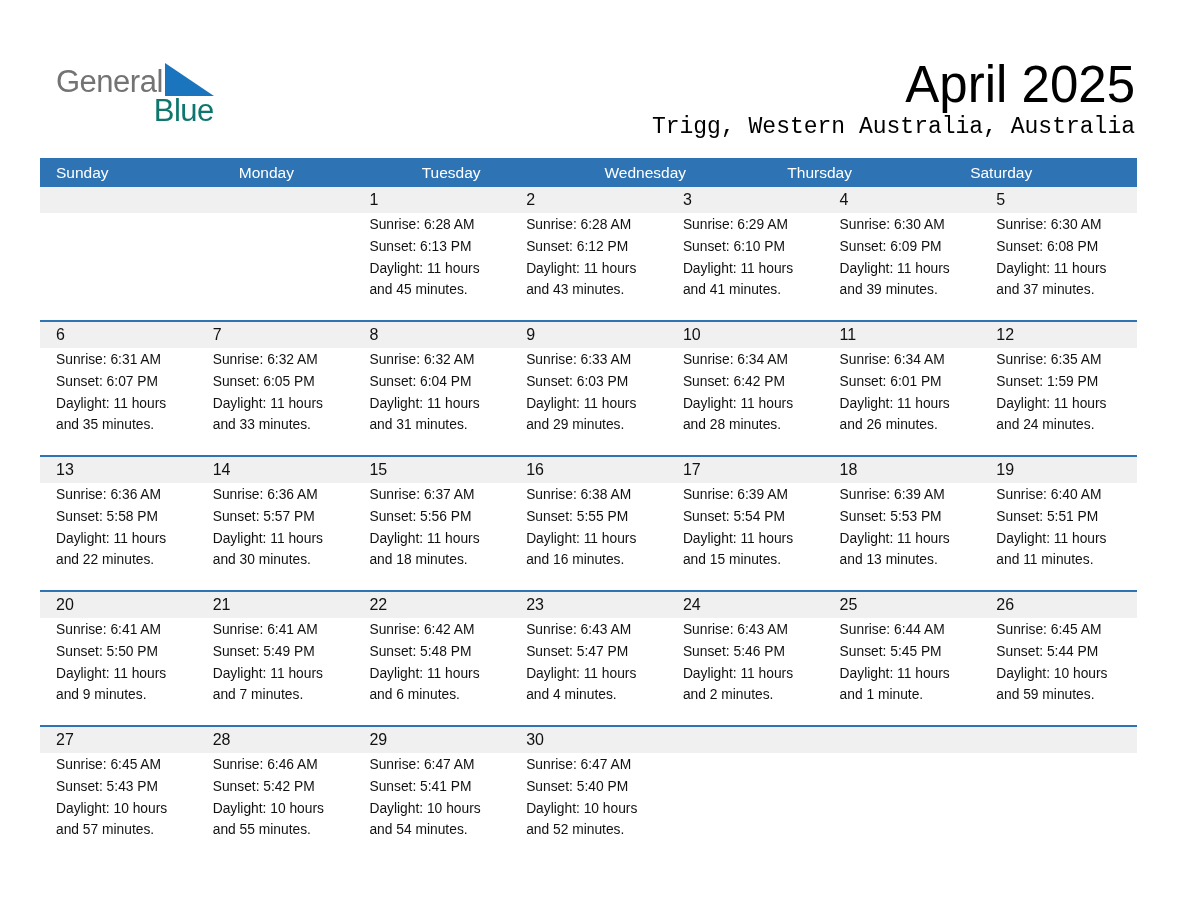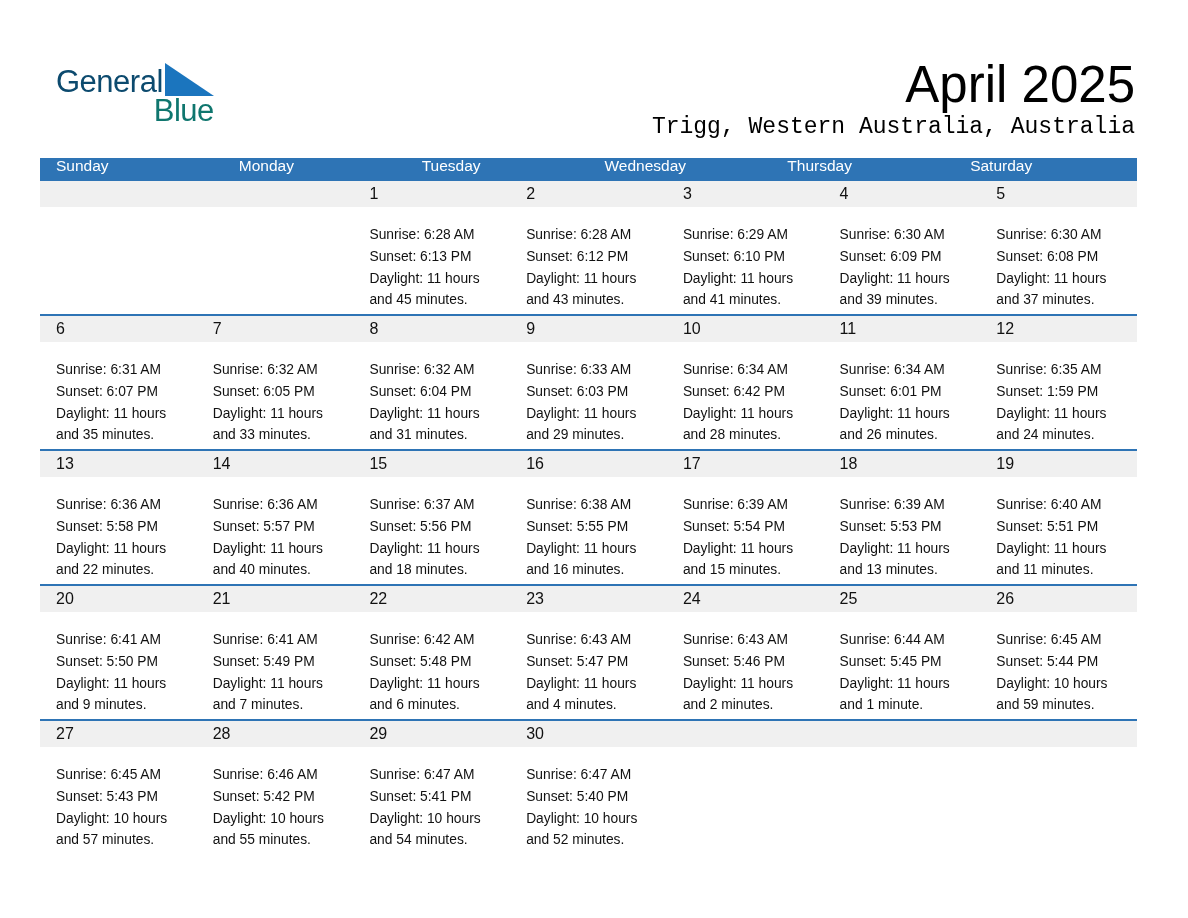--- a/index.html
+++ b/index.html
@@ -5,38 +5,38 @@
   html,body { margin:0; padding:0; }
   body {
     width:1188px; height:918px;
     background:#ffffff;
     font-family:"Liberation Sans", sans-serif;
     position:relative;
     color:#111;
   }
   
   .logo { position:absolute; left:56px; top:63px; }
-  .logo-line1 { display:flex; align-items:flex-end; font-size:31px; letter-spacing:-0.5px; color:#0c4a6e; line-height:1;text-align:right; }
+  .logo-line1 { display:flex; align-items:flex-end; font-size:31px; letter-spacing:-0.5px; color:#737373; line-height:1;text-align:right; }
   .logo-triangle { display:block; margin-left:2px; margin-bottom:1px; }
   .logo-line2 { font-size:31px; letter-spacing:-0.5px; line-height:1; margin-top:-2px; margin-left:72px; }
   .page-title { position:absolute; top:56px; right:53px; font-size:51px; line-height:1.15; color:#000; }
   .page-subtitle { position:absolute; top:114px; right:53px; font-size:23px; line-height:1.2; color:#000;font-family:Liberation Mono, monospace; }
 
   
   .calendar { position:absolute; left:40px; top:158px; width:1097px; }
-  .weekday-row { display:flex; height:23px;align-items:flex-end; }
+  .weekday-row { display:flex; height:29px; }
   .weekday-cell { flex:1 1 0; color:#ffffff; font-size:15.5px; line-height:30px; padding-left:16px; box-sizing:border-box; overflow:hidden; }
   .week { position:relative; height:135px; box-sizing:border-box; border-top:2px solid; }
   .week.first { height:133px; border-top:none; }
   .band { position:absolute; left:0; right:0; top:0; height:26px; }
   .cells { position:relative; display:flex; height:100%; }
   .cell { flex:1 1 0; padding-left:16px; padding-right:6px; box-sizing:border-box; }
   .daynum { font-size:16px; line-height:26px; height:26px; }
   .line { font-size:13.8px; line-height:21.8px; white-space:nowrap; }
-  .cell .line.firstline { margin-top:17px; }
+  .cell .line.firstline { margin-top:1px; }
 </style>
 </head>
 <body>
 
 <div class="logo">
   <div class="logo-line1">
     <span>General</span>
     <svg class="logo-triangle" width="49" height="33" viewBox="0 0 49 33">
         <polygon points="0,0 49,33 0,33" id="logo-tri" fill="#1B75BE"></polygon>
       </svg>
@@ -165,21 +165,21 @@
             <div class="line firstline">Sunrise: 6:36 AM</div>
             <div class="line">Sunset: 5:58 PM</div>
             <div class="line">Daylight: 11 hours</div>
             <div class="line">and 22 minutes.</div>
           </div>
           <div class="cell">
             <div class="daynum">14</div>
             <div class="line firstline">Sunrise: 6:36 AM</div>
             <div class="line">Sunset: 5:57 PM</div>
             <div class="line">Daylight: 11 hours</div>
-            <div class="line">and 40 minutes.</div>
+            <div class="line">and 30 minutes.</div>
           </div>
           <div class="cell">
             <div class="daynum">15</div>
             <div class="line firstline">Sunrise: 6:37 AM</div>
             <div class="line">Sunset: 5:56 PM</div>
             <div class="line">Daylight: 11 hours</div>
             <div class="line">and 18 minutes.</div>
           </div>
           <div class="cell">
             <div class="daynum">16</div>

